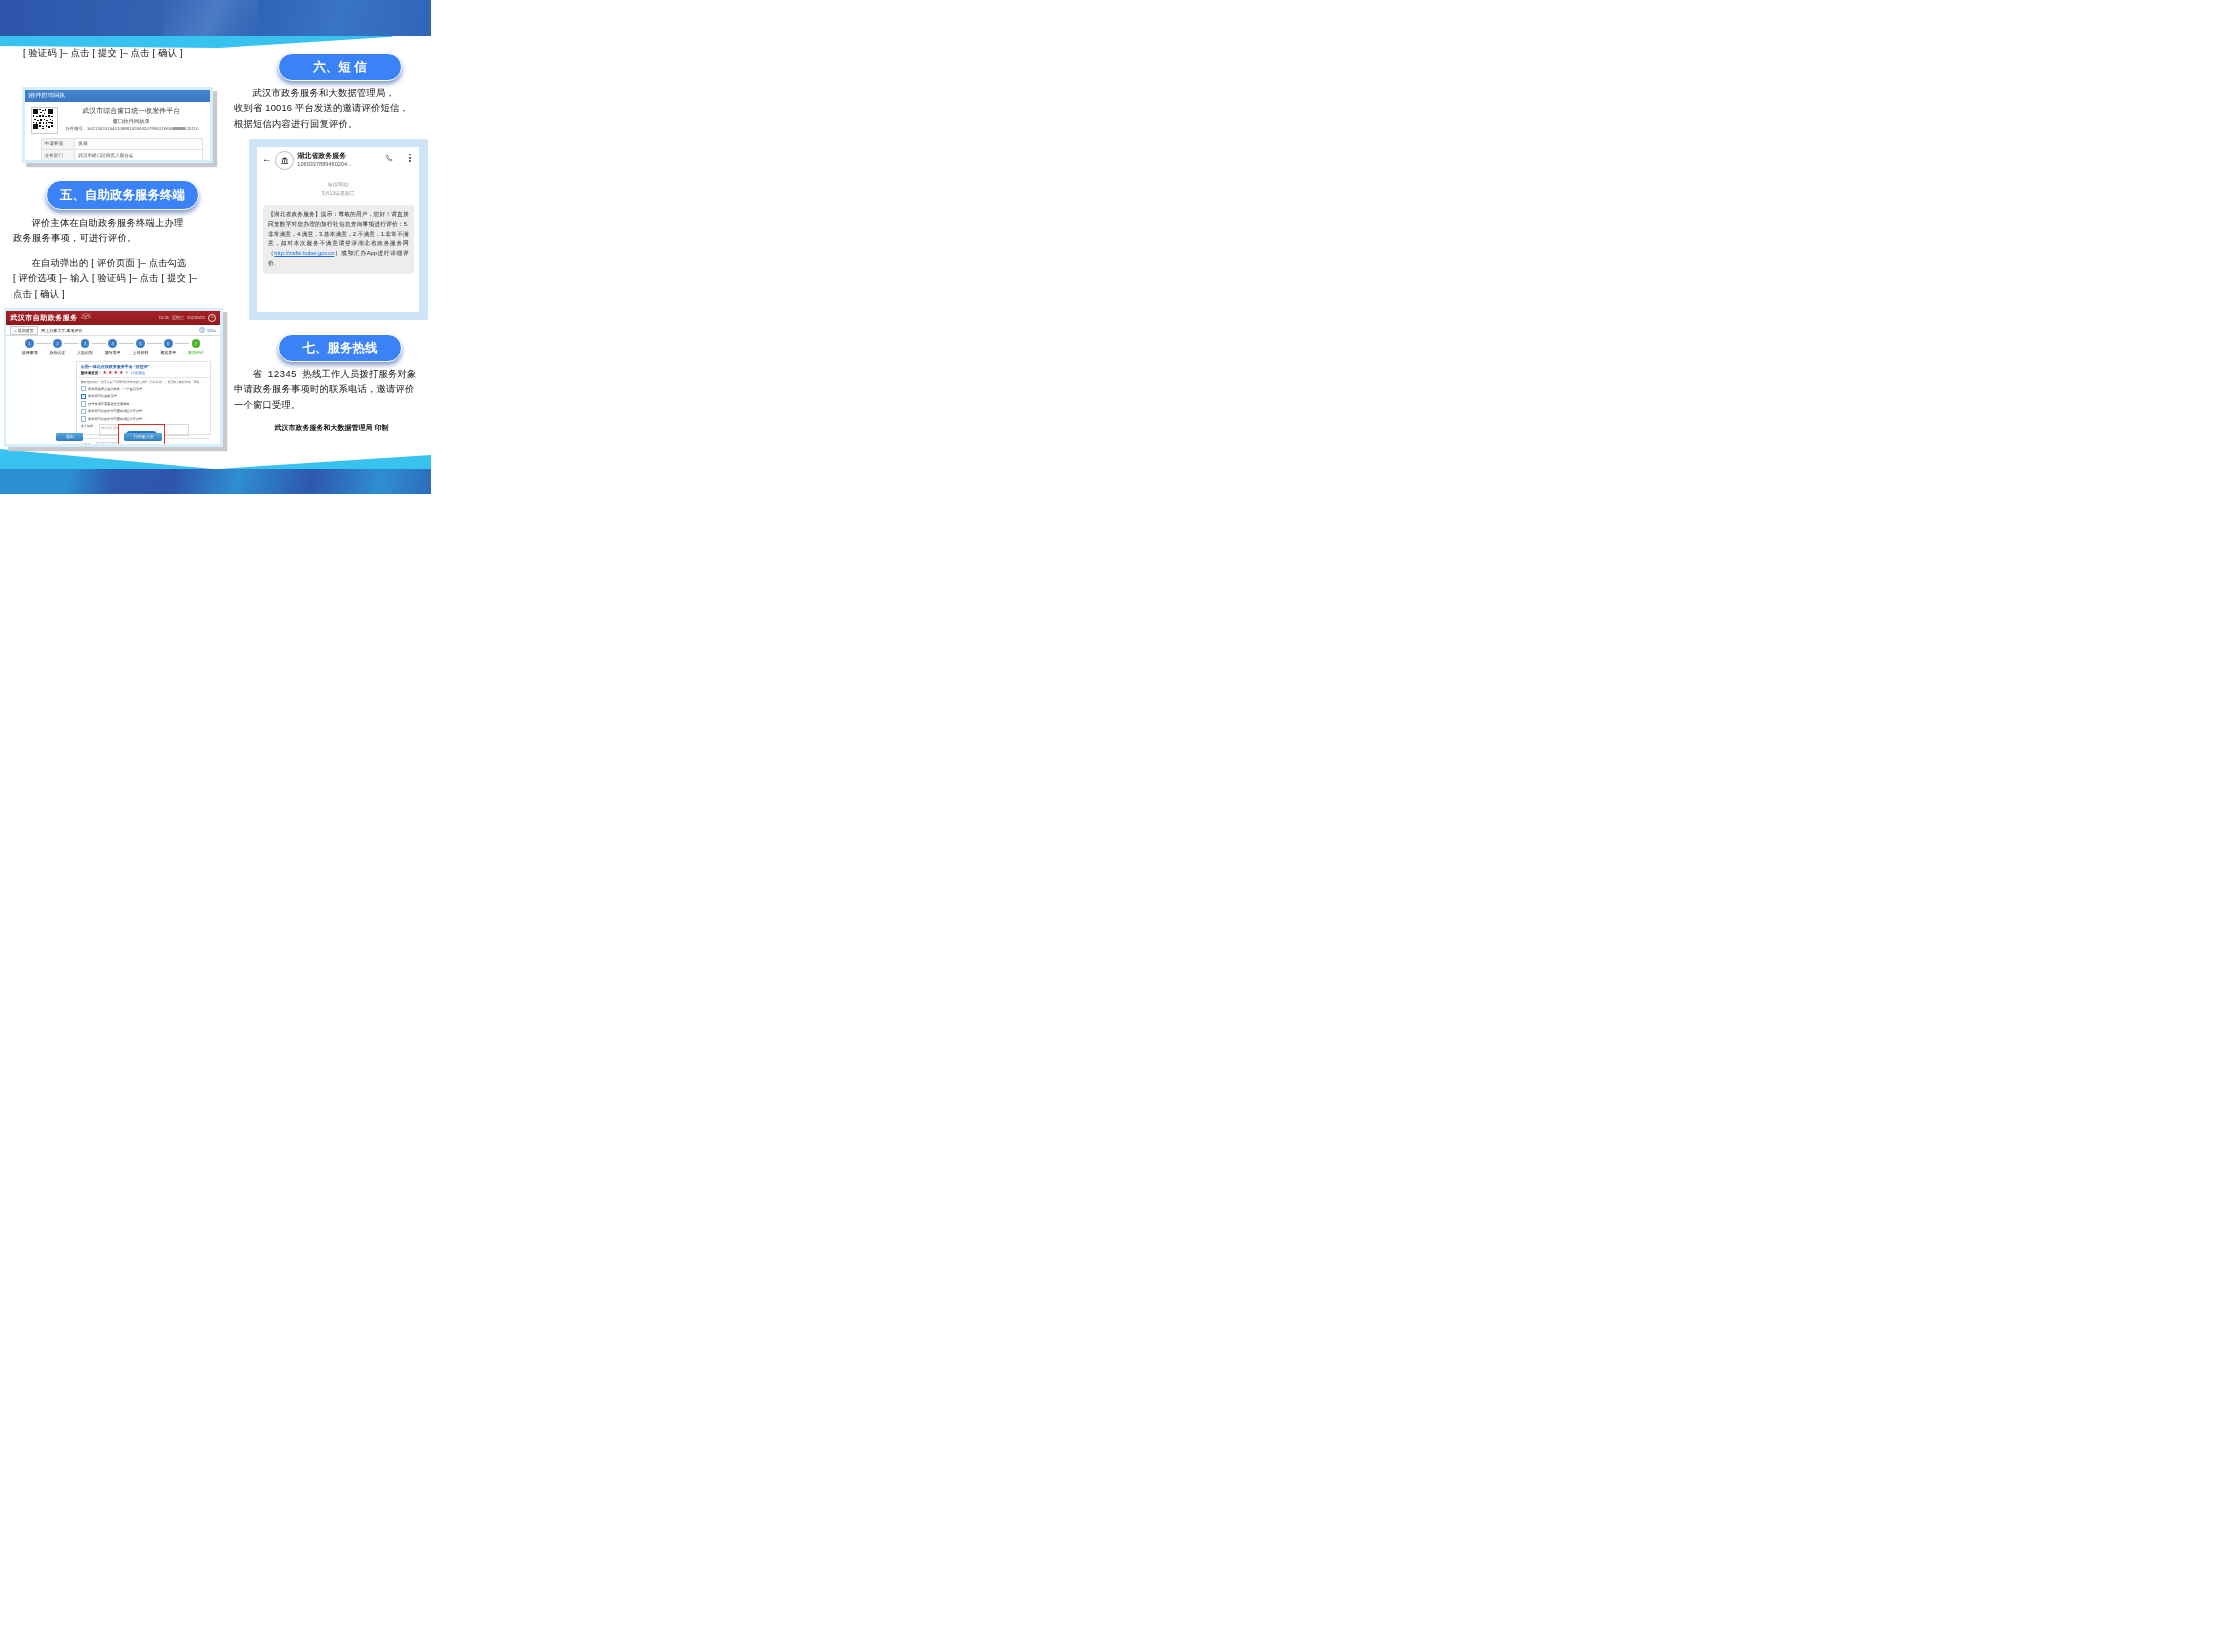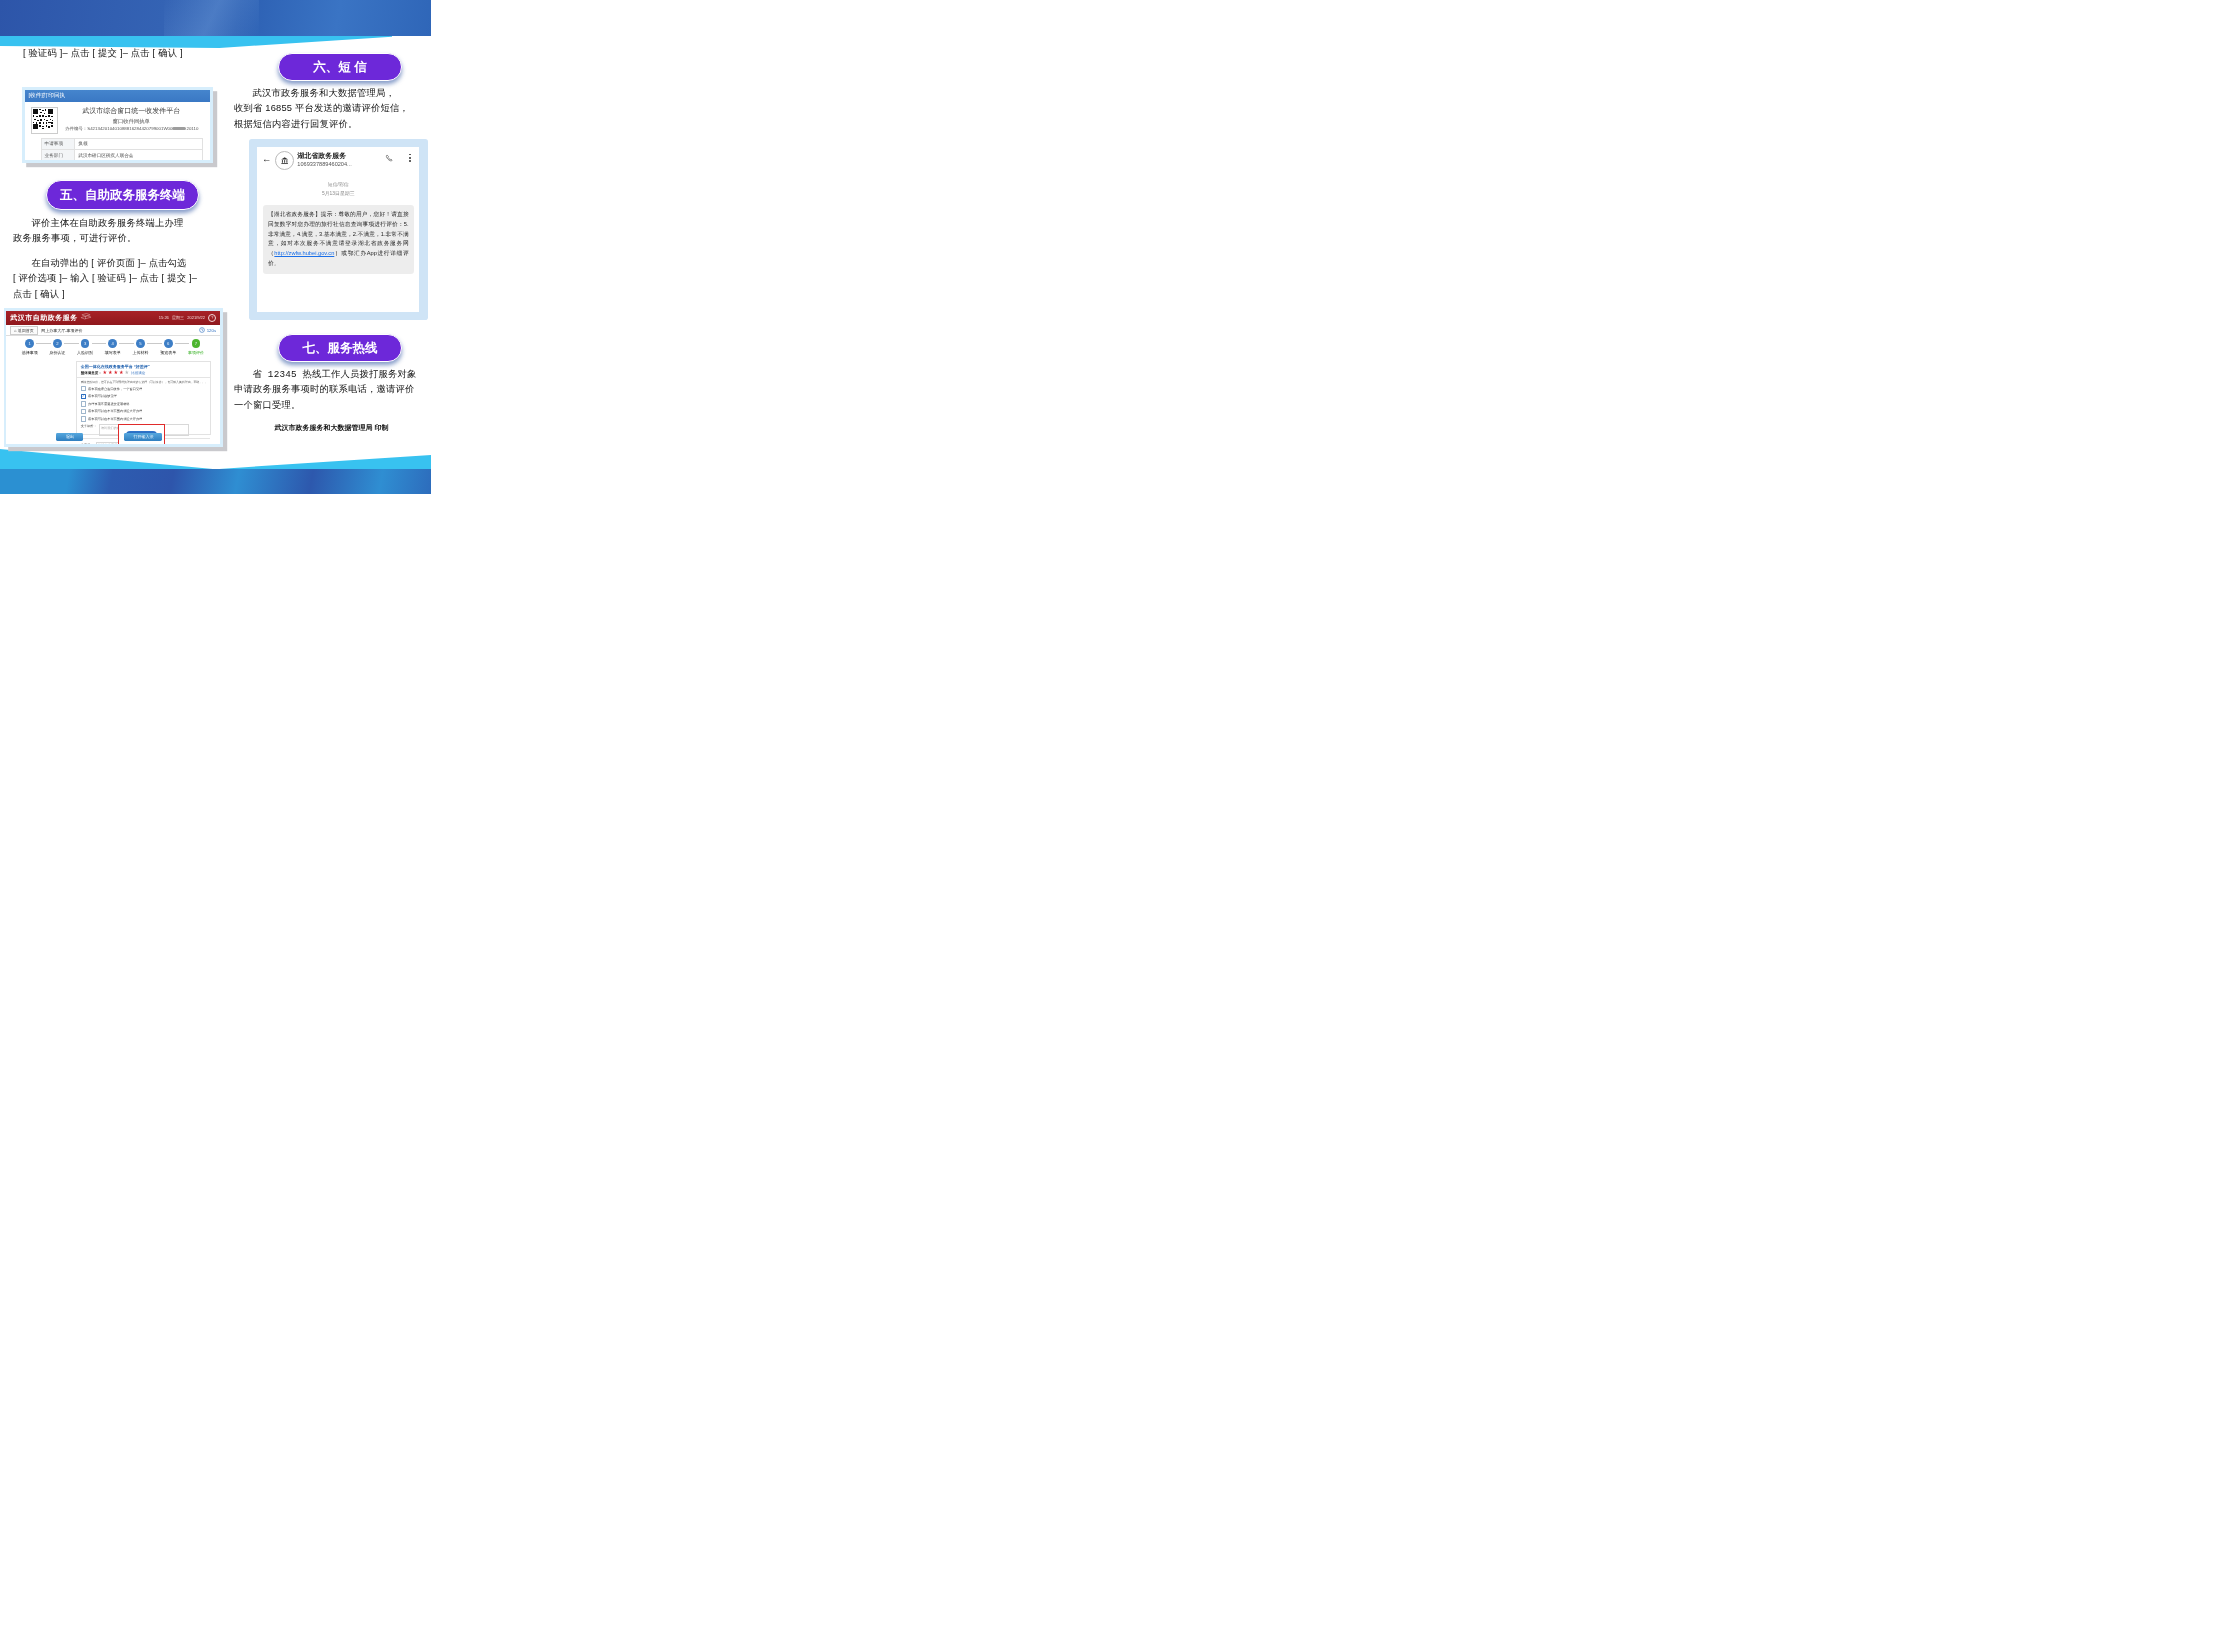--- a/index.html
+++ b/index.html
@@ -38,21 +38,21 @@
   .cv-vert{position:absolute;left:95px;top:175px;width:27px;text-align:center;}
   .cv-vert .ch{display:block;color:#fff;font-size:25px;font-weight:bold;line-height:55px;
     text-shadow:1.4px 1.9px 0 #0c1e4c;}
 
   
   .body-par{position:absolute;color:#111;font-size:9.3px;line-height:15.3px;letter-spacing:0.2px;}
   .body-par .ln{display:block;white-space:nowrap;}
   .body-par .indent{padding-left:18.6px;}
   .intro-line{position:absolute;left:23px;top:47px;font-size:9.3px;color:#111;letter-spacing:0.2px;white-space:nowrap;}
 
-  .pill{position:absolute;background:#6d28d9;border:1.4px solid #ffffff;border-radius:16px;
+  .pill{position:absolute;background:#3b82f6;border:1.4px solid #ffffff;border-radius:16px;
     box-shadow:0 3.2px 4.2px rgba(38,78,158,.55);display:flex;align-items:center;justify-content:center;
     color:#fff;font-weight:bold;}
   .footer-line{position:absolute;left:234px;top:423px;width:195px;text-align:center;
     font-size:7px;font-weight:bold;color:#111;}
 
   
   .shot-frame{position:absolute;background:#d7eefc;box-shadow:4.2px 4.2px 0 0 #c9c9cd;padding:2.8px;box-sizing:border-box;}
   .shot-inner{position:relative;width:100%;height:100%;background:#fff;overflow:hidden;}
 
   
@@ -308,21 +308,21 @@
         <div class="tm-btn exit">退出</div>
         <div class="tm-btn ime">打开输入法</div>
       </div>
     </div>
   </div>
 
   <div class="pill" style="left:278px;top:53px;width:122px;height:26px;font-size:12.5px;">六、短  信</div>
 
   <div class="body-par" style="left:234px;top:86px;width:197px;">
     <span class="ln indent">武汉市政务服务和大数据管理局，</span>
-    <span class="ln">收到省 16855 平台发送的邀请评价短信，</span>
+    <span class="ln">收到省 10016 平台发送的邀请评价短信，</span>
     <span class="ln">根据短信内容进行回复评价。</span>
   </div>
 
   <div class="phone-wrap">
     <div class="phone">
       <div class="ph-head">
         <span class="ph-back">←</span>
         <span class="ph-ava">
           <svg width="9.3" height="9.3" viewBox="0 0 24 24">
             <path d="M12 3 L21 9 L3 9 Z" fill="#333"></path>

